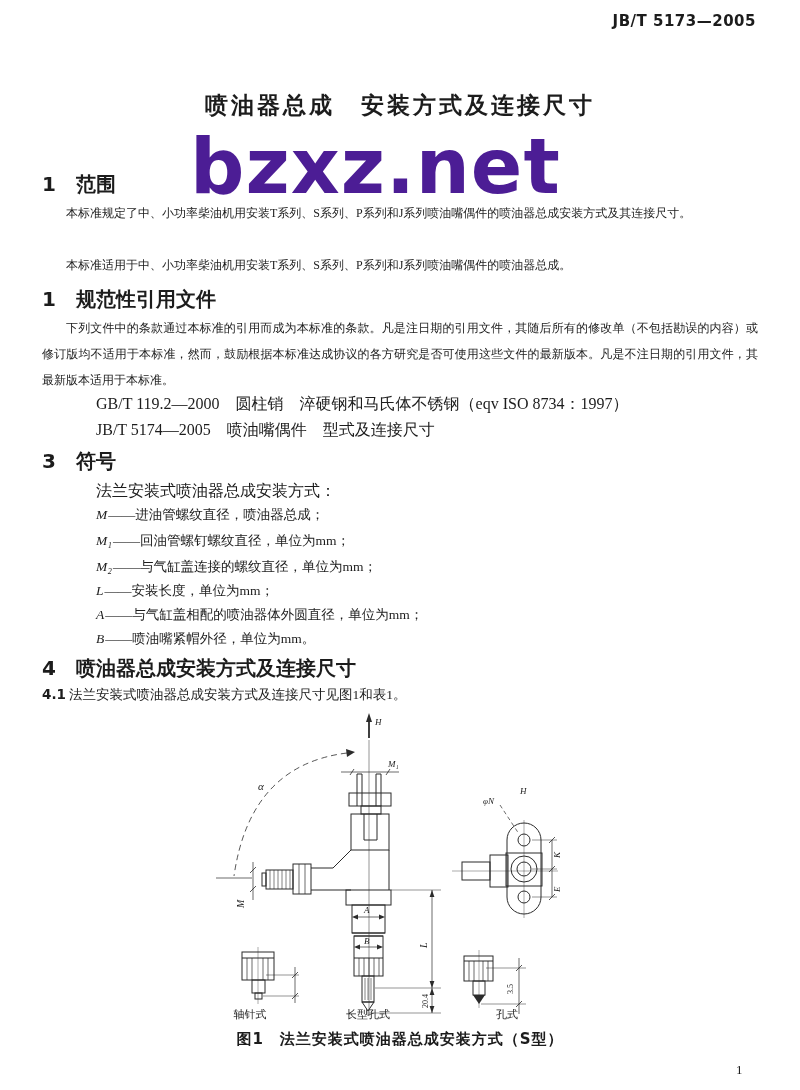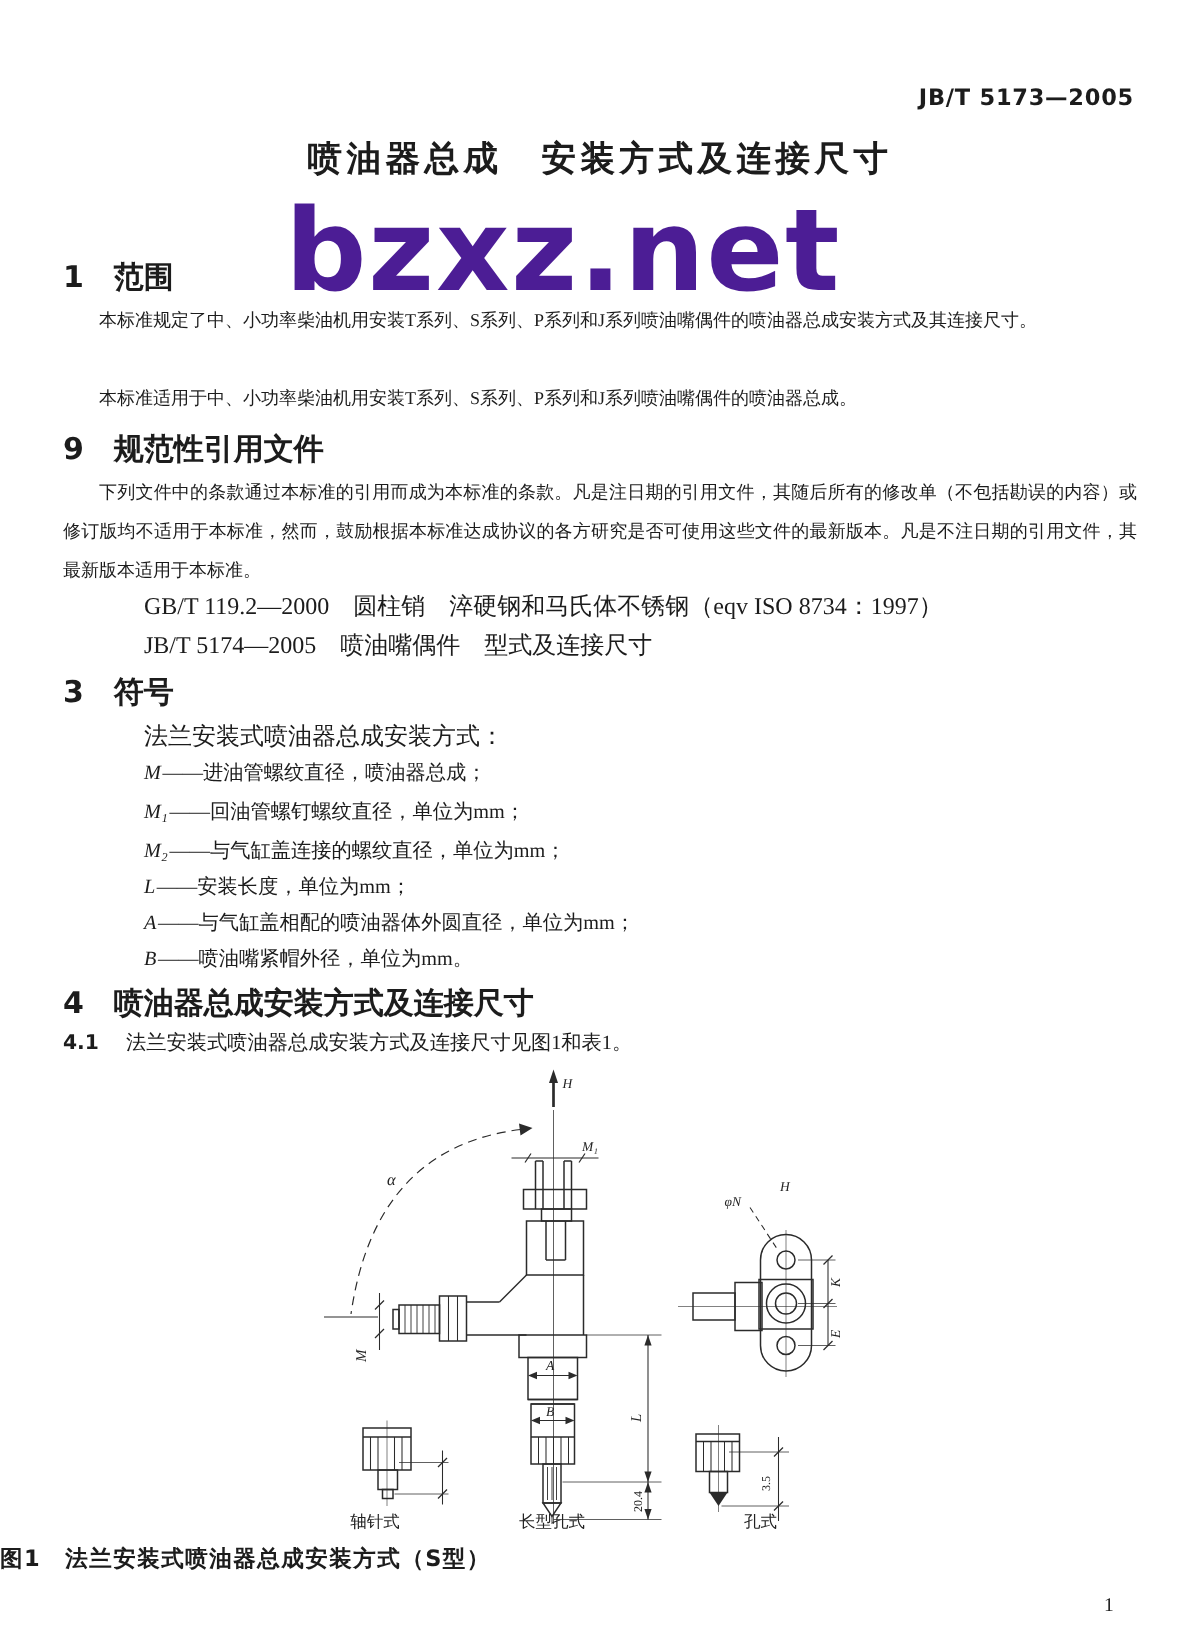--- a/index.html
+++ b/index.html
@@ -8,52 +8,52 @@
     font-family:"Liberation Serif","DejaVu Serif",serif;
     color:#1c1c1c;overflow:hidden;
   }
   .abs{position:absolute;}
   .hdr{font-family:"DejaVu Sans","Liberation Sans",sans-serif;font-weight:bold;}
   .watermark{
     font-family:"DejaVu Sans","Liberation Sans",sans-serif;
     font-weight:bold;font-size:76px;letter-spacing:1px;color:#4c1d95;
     left:190px;top:122px;z-index:0;user-select:none;
   }
-  .doc-code{right:44px;top:12px;font-size:15px;letter-spacing:.5px;margin-top:44px;}
+  .doc-code{right:44px;top:12px;font-size:15px;letter-spacing:.5px;}
   .title{left:0;right:0;top:90px;text-align:center;font-size:23px;letter-spacing:3px;z-index:2;}
   .sec-h{left:42px;font-size:20px;z-index:2;}
   .para{
     left:42px;width:716px;font-size:12px;line-height:26px;
     text-indent:2em;text-align:justify;z-index:2;
   }
   .ref{left:96px;width:660px;font-size:16px;z-index:2;white-space:nowrap;}
   .symrow{left:96px;width:660px;font-size:13.5px;z-index:2;white-space:nowrap;}
   .symrow .sym{font-style:italic;font-family:"Liberation Serif",serif;margin-right:1px;}
   .clause{left:42px;width:716px;font-size:13.5px;z-index:2;}
-  .clause .num{font-family:"DejaVu Sans","Liberation Sans",sans-serif;font-weight:bold;margin-right:18px;}
-  .fig-caption{left:0;right:0;top:1030px;font-size:15px;letter-spacing:1px;z-index:2;}
+  .clause .num{font-family:"DejaVu Sans","Liberation Sans",sans-serif;font-weight:bold;margin-right:3px;}
+  .fig-caption{left:0;right:0;top:1030px;text-align:center;font-size:15px;letter-spacing:1px;z-index:2;}
   .pageno{left:736px;top:1062px;font-size:13px;z-index:2;}
   svg{position:absolute;left:185px;top:705px;z-index:1;}
   svg text{font-family:"Liberation Serif","DejaVu Serif",serif;fill:#222;}
   .dim{font-style:italic;}
 </style>
 </head>
 <body>
 
 <div class="abs watermark">bzxz.net</div>
 
 <div class="abs hdr doc-code">JB/T 5173—2005</div>
 
 <div class="abs hdr title">喷油器总成　安装方式及连接尺寸</div>
 
 <div class="abs hdr sec-h" style="top:171px">1　范围</div>
 <div class="abs para" style="top:200px">本标准规定了中、小功率柴油机用安装T系列、S系列、P系列和J系列喷油嘴偶件的喷油器总成安装方式及其连接尺寸。</div>
 <div class="abs para" style="top:252px">本标准适用于中、小功率柴油机用安装T系列、S系列、P系列和J系列喷油嘴偶件的喷油器总成。</div>
 
-<div class="abs hdr sec-h" style="top:286px">9　规范性引用文件</div>
+<div class="abs hdr sec-h" style="top:286px">1　规范性引用文件</div>
 <div class="abs para" style="top:315px">下列文件中的条款通过本标准的引用而成为本标准的条款。凡是注日期的引用文件，其随后所有的修改单（不包括勘误的内容）或修订版均不适用于本标准，然而，鼓励根据本标准达成协议的各方研究是否可使用这些文件的最新版本。凡是不注日期的引用文件，其最新版本适用于本标准。</div>
 <div class="abs ref" style="top:394px">GB/T 119.2—2000　圆柱销　淬硬钢和马氏体不锈钢（eqv ISO 8734：1997）</div>
 <div class="abs ref" style="top:420px">JB/T 5174—2005　喷油嘴偶件　型式及连接尺寸</div>
 
 <div class="abs hdr sec-h" style="top:448px">3　符号</div>
 <div class="abs ref" style="top:481px">法兰安装式喷油器总成安装方式：</div>
 
 <div class="abs symrow" style="top:506px"><i class="sym">M</i><span>——进油管螺纹直径，喷油器总成；</span></div>
 <div class="abs symrow" style="top:532px"><i class="sym">M₁</i><span>——回油管螺钉螺纹直径，单位为mm；</span></div>
 <div class="abs symrow" style="top:558px"><i class="sym">M₂</i><span>——与气缸盖连接的螺纹直径，单位为mm；</span></div>

